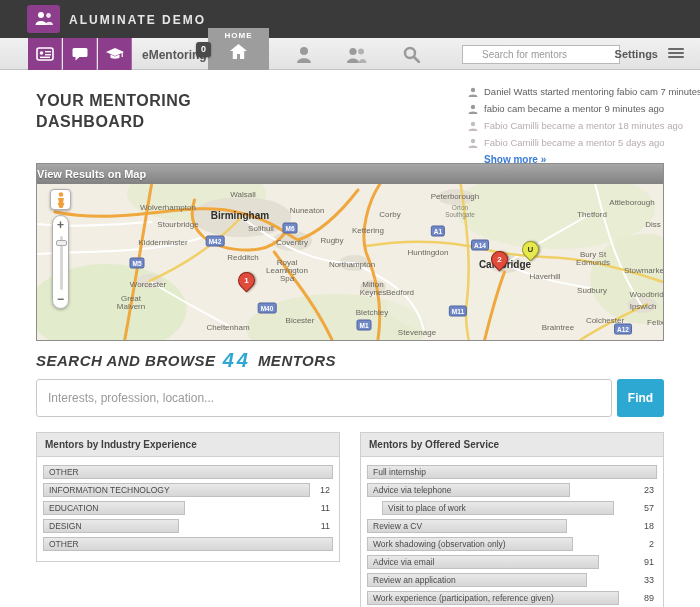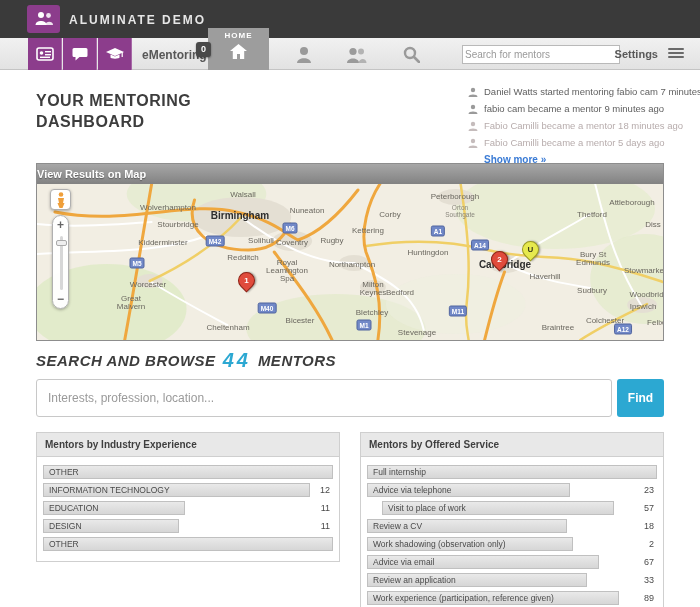--- a/index.html
+++ b/index.html
@@ -23,21 +23,21 @@
   .badge { position:absolute; left:196px; top:4px; min-width:15px; height:15px; background:#4a4a4a;
            color:#fff; font-size:9px; font-weight:bold; border-radius:3px; text-align:center;
            line-height:15px; padding:0 2px; box-shadow:0 1px 2px rgba(0,0,0,.4); z-index:6; }
   .home-tab { position:absolute; left:208px; top:28px; width:61px; height:42px; background:#9d9d9d;
               z-index:5; display:flex; flex-direction:column; align-items:center; cursor:pointer; }
   .home-tab-label { color:#fff; font-size:8px; font-weight:bold; letter-spacing:1px; margin-top:3px; }
   .nav-ico { position:absolute; top:7px; width:22px; height:19px; display:flex; align-items:center;
              justify-content:center; cursor:pointer; }
   .nav-ico.person { left:293px; } .nav-ico.people { left:345px; } .nav-ico.search { left:400px; }
   .nav-search { position:absolute; left:462px; top:7px; width:158px; height:19px;
-                border:1px solid #b9b9b9; font-size:10px; padding:0 2px; color:#555;
+                border:1px solid #b9b9b9; font-size:10px; padding:0 19px; color:#555;
                 font-family:"Liberation Sans",sans-serif; }
   .settings-label { position:absolute; right:42px; top:10px; font-size:11px; font-weight:bold;
                     color:#585858; cursor:pointer; }
   .hamburger { position:absolute; right:16px; top:10px; width:16px; height:12px; cursor:pointer; }
   .hamburger span { display:block; height:2px; background:#6a6a6a; margin-bottom:2px; border-radius:1px; }
 
   
   .dash-title { position:absolute; left:36px; top:90px; font-size:16px; font-weight:bold;
                 color:#3d3d3d; line-height:21px; letter-spacing:.5px; }
   .activity { position:absolute; left:468px; top:86px; width:210px; }
@@ -264,21 +264,21 @@
         <span class="mlabel town" style="left: 418px; top: 8px;">Peterborough</span>
         <span class="mlabel town" style="left: 353px; top: 26px;">Corby</span>
         <span class="mlabel small" style="left: 423px; top: 20px;">Orton</span>
         <span class="mlabel small" style="left: 423px; top: 27px;">Southgate</span>
         <span class="mlabel town" style="left: 555px; top: 26px;">Thetford</span>
         <span class="mlabel town" style="left: 595px; top: 14px;">Attleborough</span>
         <span class="mlabel town" style="left: 616px; top: 36px;">Diss</span>
         <span class="mlabel town" style="left: 141px; top: 36px;">Stourbridge</span>
         <span class="mlabel town" style="left: 331px; top: 42px;">Kettering</span>
         <span class="mlabel town" style="left: 126px; top: 54px;">Kidderminster</span>
-        <span class="mlabel town" style="left: 206px; top: 52px; padding-left: 36px;">Solihull</span>
+        <span class="mlabel town" style="left: 206px; top: 40px; padding-left: 36px;">Solihull</span>
         <span class="mlabel town" style="left: 255px; top: 54px;">Coventry</span>
         <span class="mlabel town" style="left: 295px; top: 52px;">Rugby</span>
         <span class="mlabel town" style="left: 391px; top: 64px;">Huntingdon</span>
         <span class="mlabel town" style="left: 206px; top: 69px;">Redditch</span>
         <span class="mlabel town" style="left: 250px; top: 74px;">Royal</span>
         <span class="mlabel town" style="left: 250px; top: 82px;">Leamington</span>
         <span class="mlabel town" style="left: 250px; top: 90px;">Spa</span>
         <span class="mlabel town" style="left: 315px; top: 76px;">Northampton</span>
         <span class="mlabel city" style="left: 468px; top: 75px;">Cambridge</span>
         <span class="mlabel town" style="left: 556px; top: 66px;">Bury St</span>
@@ -390,21 +390,21 @@
         <div class="hrow">
           <div class="hbar" style="width: 69%;">Review a CV</div>
           <div class="hval">18</div>
         </div>
         <div class="hrow">
           <div class="hbar" style="width: 71%;">Work shadowing (observation only)</div>
           <div class="hval">2</div>
         </div>
         <div class="hrow">
           <div class="hbar" style="width: 80%;">Advice via email</div>
-          <div class="hval">67</div>
+          <div class="hval">91</div>
         </div>
         <div class="hrow">
           <div class="hbar" style="width: 76%;">Review an application</div>
           <div class="hval">33</div>
         </div>
         <div class="hrow">
           <div class="hbar" style="width: 87%;">Work experience (participation, reference given)</div>
           <div class="hval">89</div>
         </div>
       </div>

